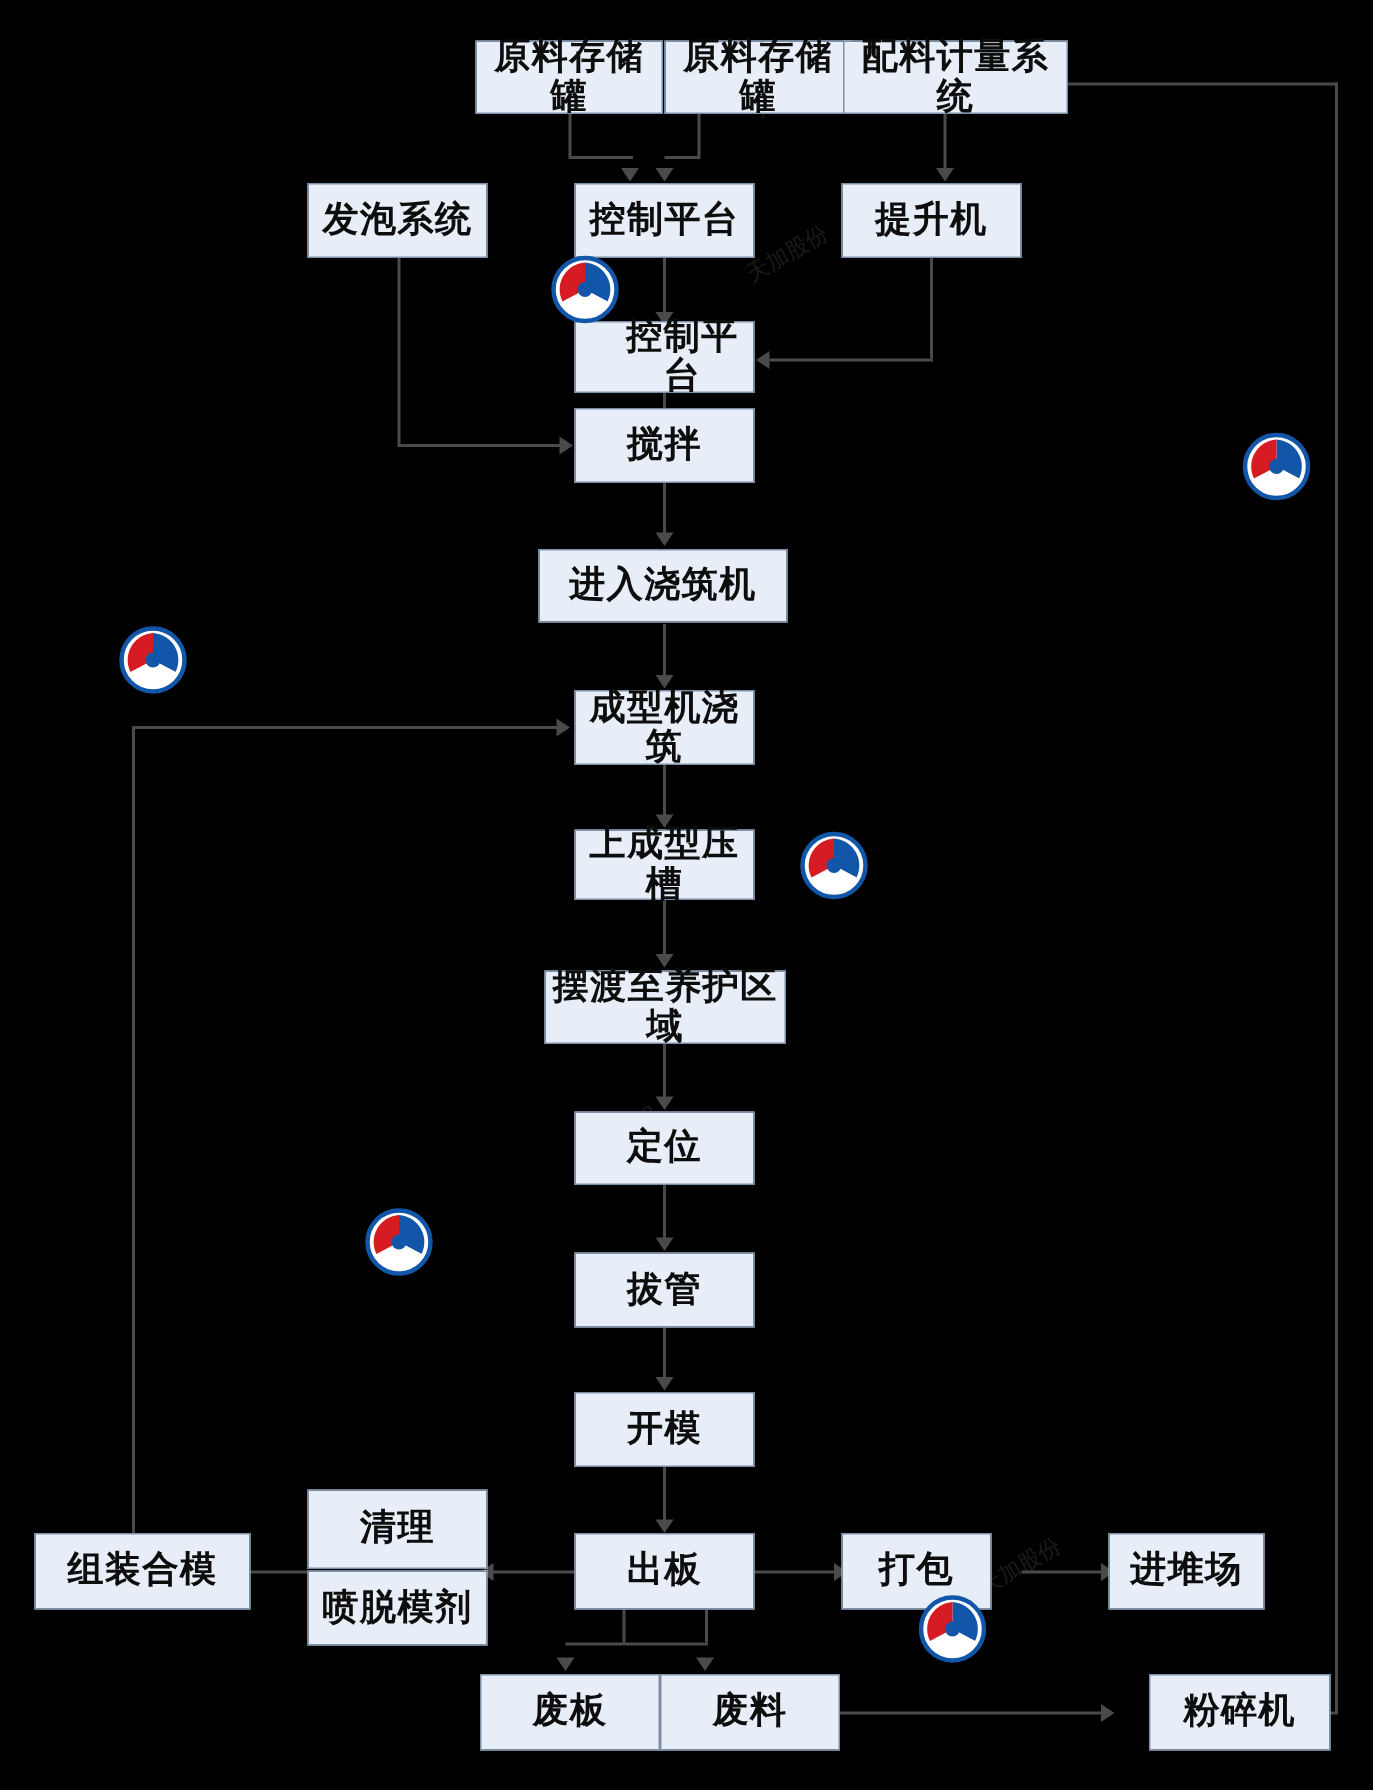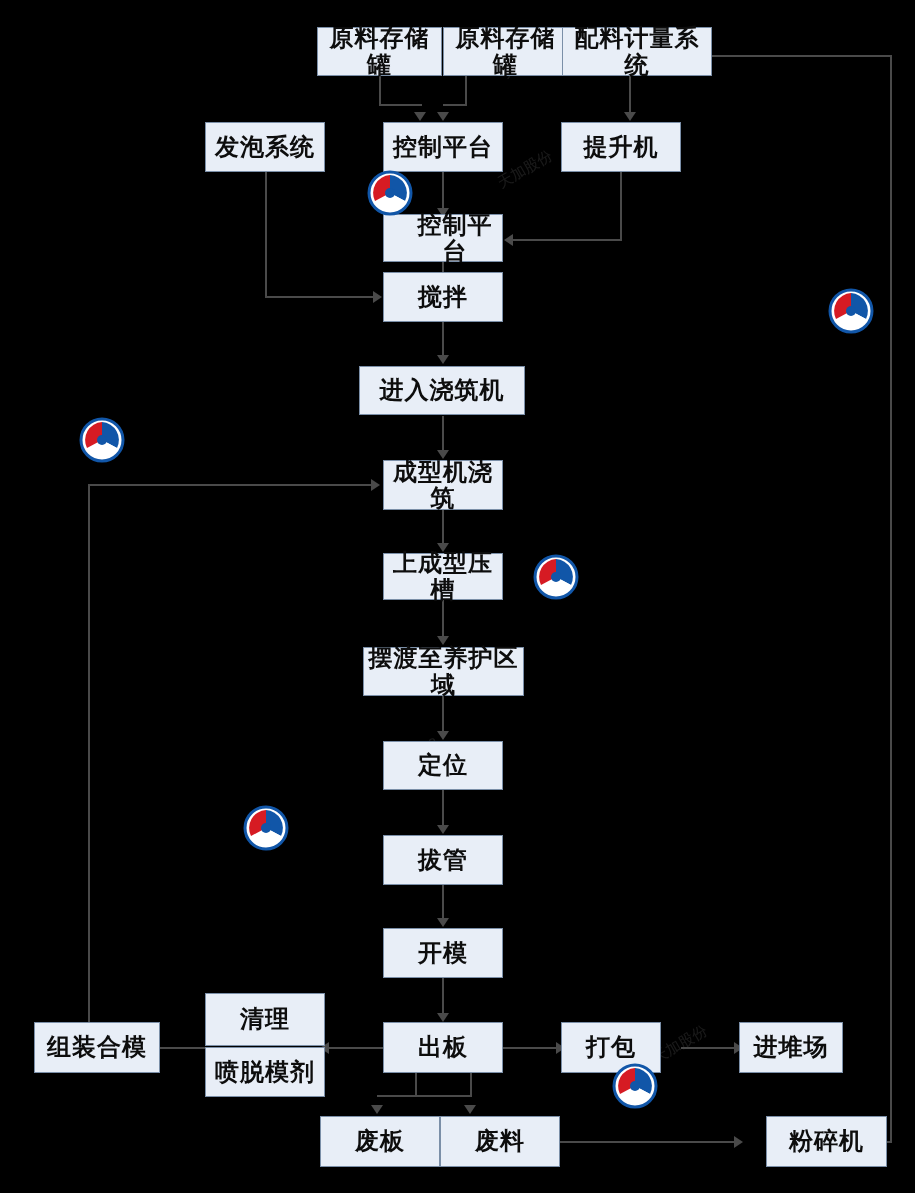--- a/index.html
+++ b/index.html
@@ -174,21 +174,21 @@
   <div class="node" style="left:383px; top:553px; width:120px; height:47px;">上成型压槽</div>
   <div class="node" style="left:363px; top:647px; width:161px; height:49px;">摆渡至养护区域</div>
   <div class="node" style="left:383px; top:741px; width:120px; height:49px;">定位</div>
   <div class="node" style="left:383px; top:835px; width:120px; height:50px;">拔管</div>
   <div class="node" style="left:383px; top:928px; width:120px; height:50px;">开模</div>
   <div class="node" style="left:383px; top:1022px; width:120px; height:51px;">出板</div>
 
   <div class="node" style="left:205px; top:993px; width:120px; height:53px;">清理</div>
   <div class="node" style="left:205px; top:1047px; width:120px; height:50px;">喷脱模剂</div>
 
-  <div class="node" style="left:34px; top:1022px; width:126px; height:51px;">组装合模</div>
+  <div class="node" style="left:23px; top:1022px; width:144px; height:51px;">组装合模</div>
 
   <div class="node" style="left:561px; top:1022px; width:100px; height:51px;">打包</div>
   <div class="node" style="left:739px; top:1022px; width:104px; height:51px;">进堆场</div>
 
   <div class="node" style="left:320px; top:1116px; width:120px; height:51px;">废板</div>
   <div class="node" style="left:440px; top:1116px; width:120px; height:51px;">废料</div>
   <div class="node" style="left:739px; top:1116px; width:121px; height:51px;margin-left:27px;">粉碎机</div>
 
   <div class="logo" style="left:367px; top:170px; width:46px; height:46px;">
     <svg width="46" height="46" viewBox="0 0 46 46">

